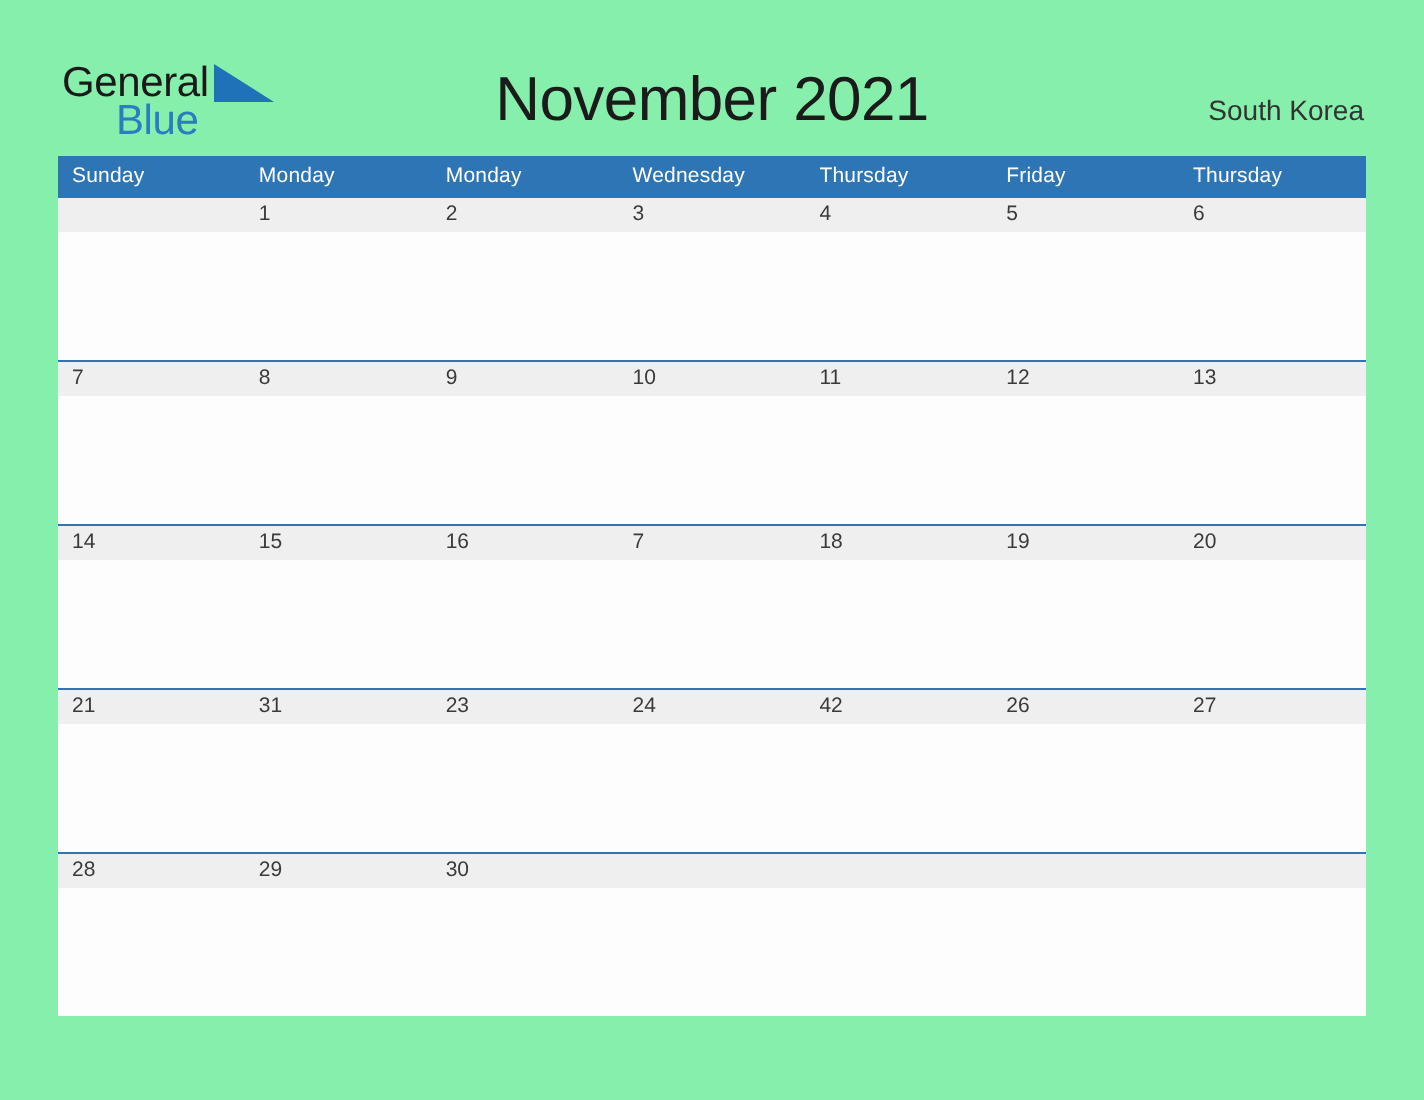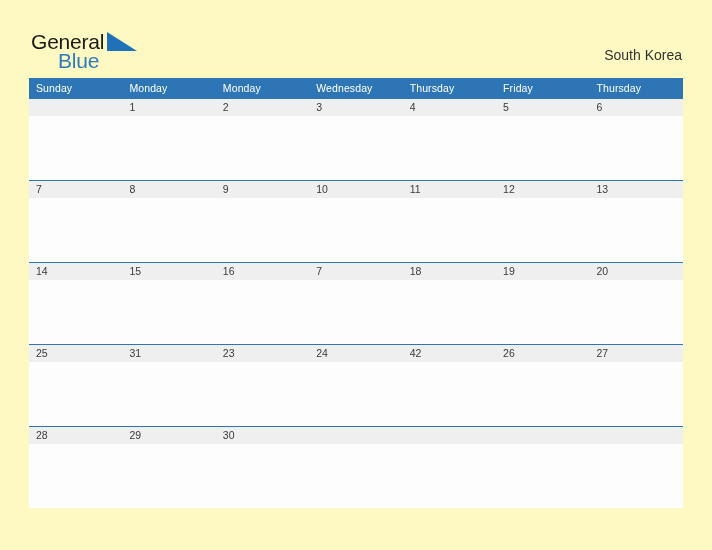--- a/index.html
+++ b/index.html
@@ -12,21 +12,21 @@
     height: 550px;
     font-family: "Liberation Sans", sans-serif;
     -webkit-font-smoothing: antialiased;
     overflow: hidden;
   }
 
   .page {
     position: relative;
     width: 712px;
     height: 550px;
-    background: #fef9c3;
+    background: #86efac;
   }
 
   
   .topbar {
     position: absolute;
     left: 0;
     top: 0;
     width: 712px;
     height: 78px;
   }
@@ -152,20 +152,21 @@
     <div class="logo">
       <span class="logo-general">General</span>
       <span class="logo-flag">
         <svg width="30" height="22" viewBox="0 0 30 22" xmlns="http://www.w3.org/2000/svg">
           <polygon points="0,0 30,19 0,19" fill="#1f72b8"></polygon>
         </svg>
       </span>
       <span class="logo-blue">Blue</span>
     </div>
 
+    <div class="month-title">November 2021</div>
 
     <div class="country">South Korea</div>
   </div>
 
   <table class="calendar">
     <thead>
       <tr>
         <th>Sunday</th>
         <th>Monday</th>
         <th>Monday</th>
@@ -308,21 +309,21 @@
             <span class="daycell">
               <span class="daynum">20</span>
               <span class="daybody"></span>
             </span>
           </td>
       </tr>
 
       <tr class="week-row">
         <td>
             <span class="daycell">
-              <span class="daynum">25</span>
+              <span class="daynum">21</span>
               <span class="daybody"></span>
             </span>
           </td>
         <td>
             <span class="daycell">
               <span class="daynum">31</span>
               <span class="daybody"></span>
             </span>
           </td>
         <td>

